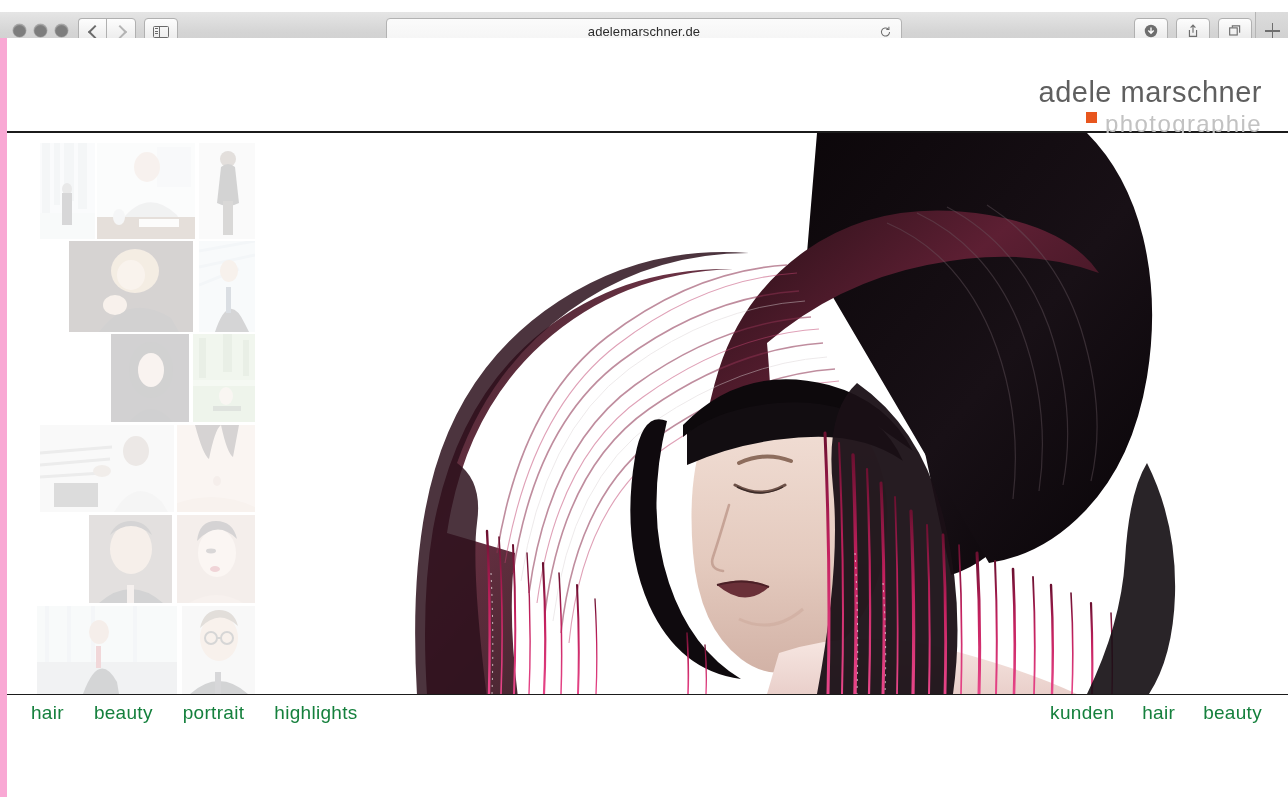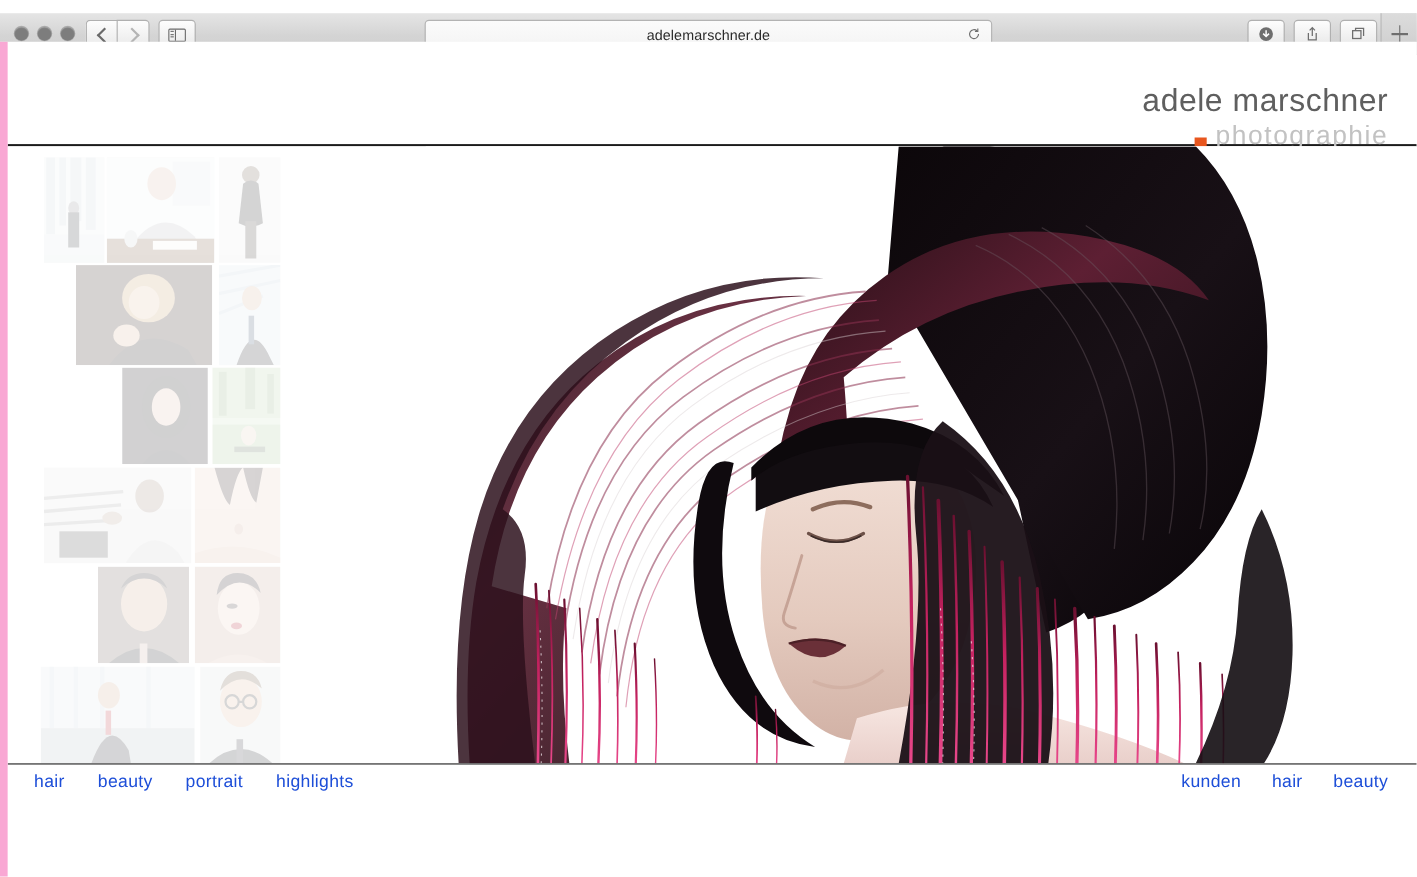--- a/index.html
+++ b/index.html
@@ -167,21 +167,21 @@
   }
   .logo-main {
     font-size: 29px;
     color: #5f5f5f;
     letter-spacing: 0.5px;
     font-weight: 400;
     display: block;
   }
   .logo-sub-wrap {
     display: flex;
-    align-items: flex-end;
+    align-items: flex-start;
     justify-content: flex-end;
     margin-top: 5px;
   }
   .logo-square {
     width: 11px; height: 11px;
     background: #e8561e;
     margin-right: 8px;
     display: inline-block;
   }
   .logo-sub {
@@ -236,22 +236,22 @@
     display: flex;
     gap: 30px;
   }
   .nav-right {
     position: absolute;
     right: 26px; top: 7px;
     display: flex;
     gap: 28px;
   }
   .nav-item {
-    font-size: 16px;
-    color: #1d4ed8;
+    font-size: 19px;
+    color: #15803d;
     letter-spacing: 0.3px;
     text-decoration: none;
     cursor: pointer;
     white-space: nowrap;
   }
 </style>
 </head>
 <body>
 
 <div class="browser-window">

